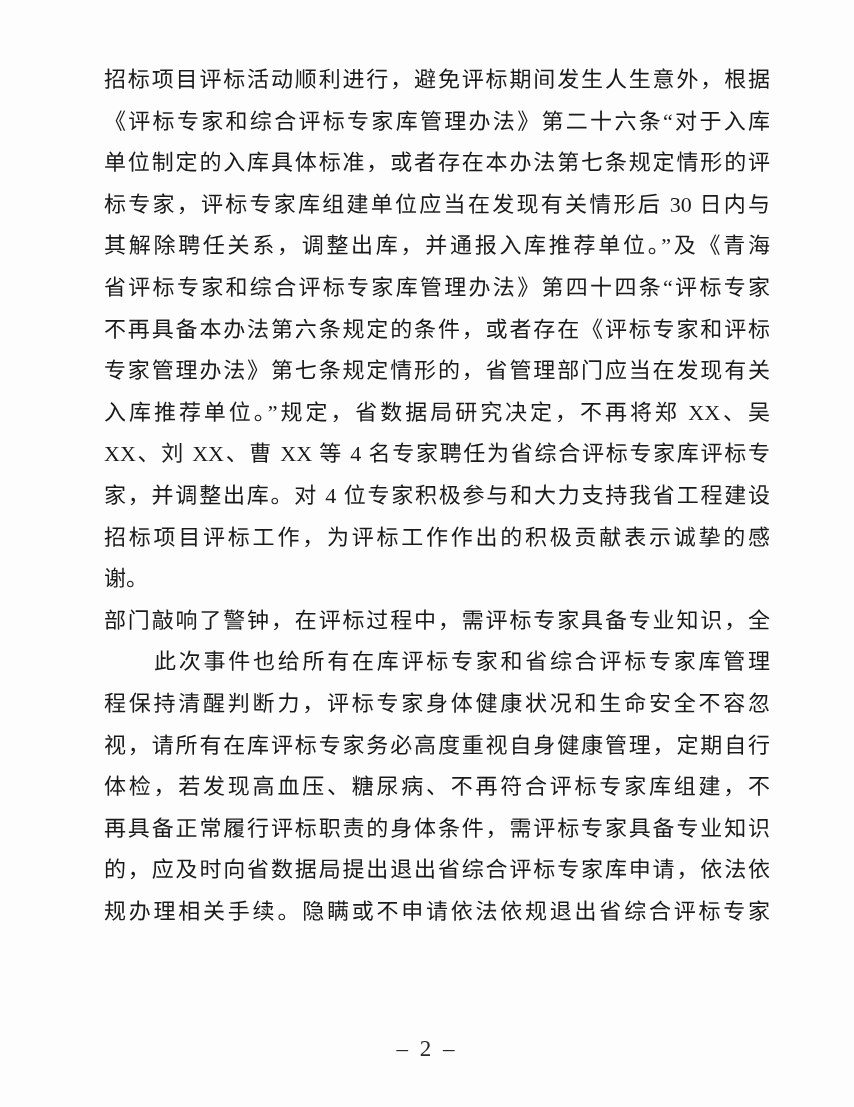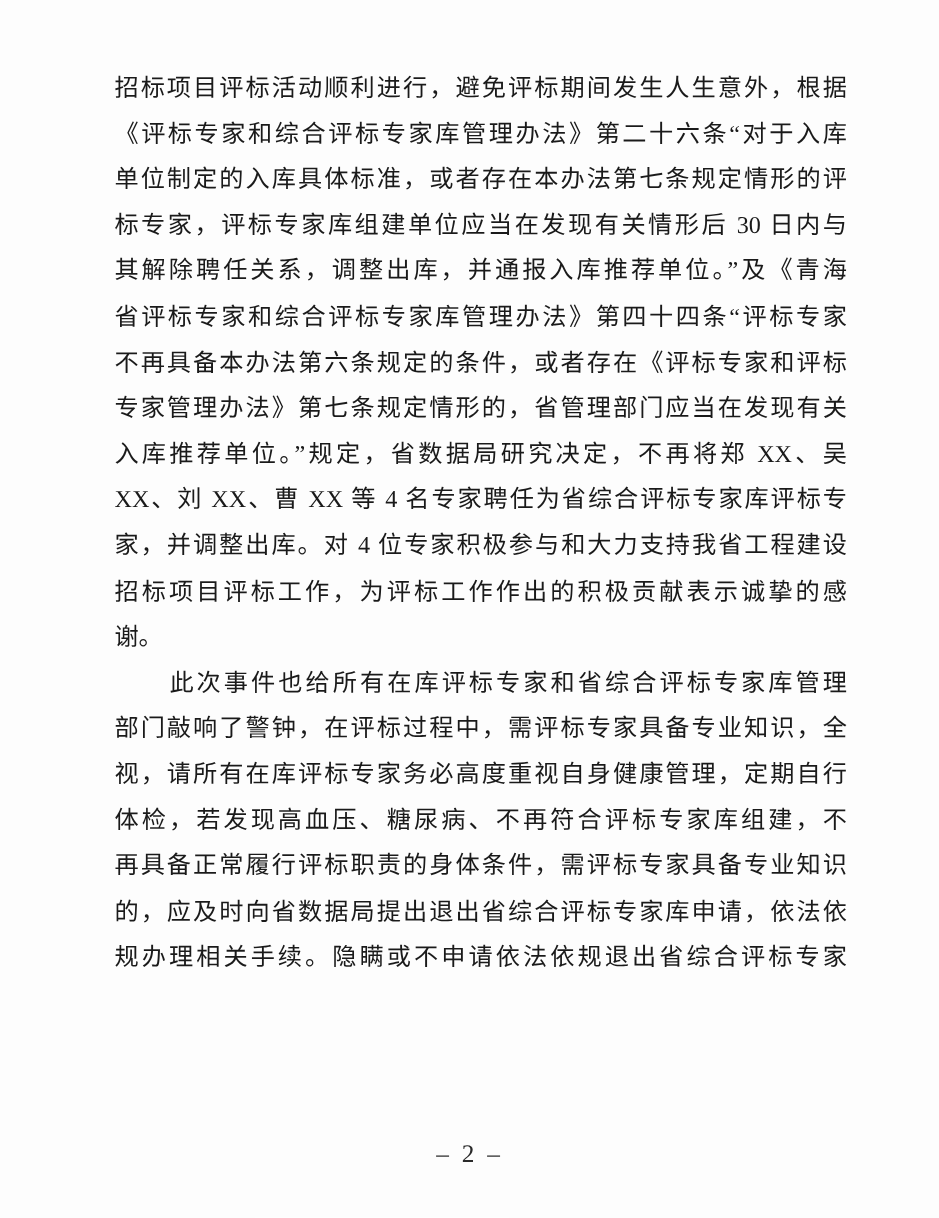--- a/index.html
+++ b/index.html
@@ -61,22 +61,23 @@
       <div class="doc-line justify">标专家，评标专家库组建单位应当在发现有关情形后 30 日内与</div>
       <div class="doc-line justify">其解除聘任关系，调整出库，并通报入库推荐单位。”及《青海</div>
       <div class="doc-line justify">省评标专家和综合评标专家库管理办法》第四十四条“评标专家</div>
       <div class="doc-line justify">不再具备本办法第六条规定的条件，或者存在《评标专家和评标</div>
       <div class="doc-line justify">专家管理办法》第七条规定情形的，省管理部门应当在发现有关</div>
       <div class="doc-line justify">入库推荐单位。”规定，省数据局研究决定，不再将郑 XX、吴</div>
       <div class="doc-line justify">XX、刘 XX、曹 XX 等 4 名专家聘任为省综合评标专家库评标专</div>
       <div class="doc-line justify">家，并调整出库。对 4 位专家积极参与和大力支持我省工程建设</div>
       <div class="doc-line justify">招标项目评标工作，为评标工作作出的积极贡献表示诚挚的感</div>
       <div class="doc-line plain">谢。</div>
+      <div class="doc-line justify">部门敲响了警钟，在评标过程中，需评标专家具备专业知识，全</div>
       <div class="doc-line justify indent">此次事件也给所有在库评标专家和省综合评标专家库管理</div>
-      <div class="doc-line justify">部门敲响了警钟，在评标过程中，需评标专家具备专业知识，全</div>
+      <div class="doc-line justify">程保持清醒判断力，评标专家身体健康状况和生命安全不容忽</div>
       <div class="doc-line justify">视，请所有在库评标专家务必高度重视自身健康管理，定期自行</div>
       <div class="doc-line justify">体检，若发现高血压、糖尿病、不再符合评标专家库组建，不</div>
       <div class="doc-line justify">再具备正常履行评标职责的身体条件，需评标专家具备专业知识</div>
       <div class="doc-line justify">的，应及时向省数据局提出退出省综合评标专家库申请，依法依</div>
       <div class="doc-line justify">规办理相关手续。隐瞒或不申请依法依规退出省综合评标专家</div>
     </div>
   <div class="page-num">– 2 –</div>
 </div>
 
 </body></html>

